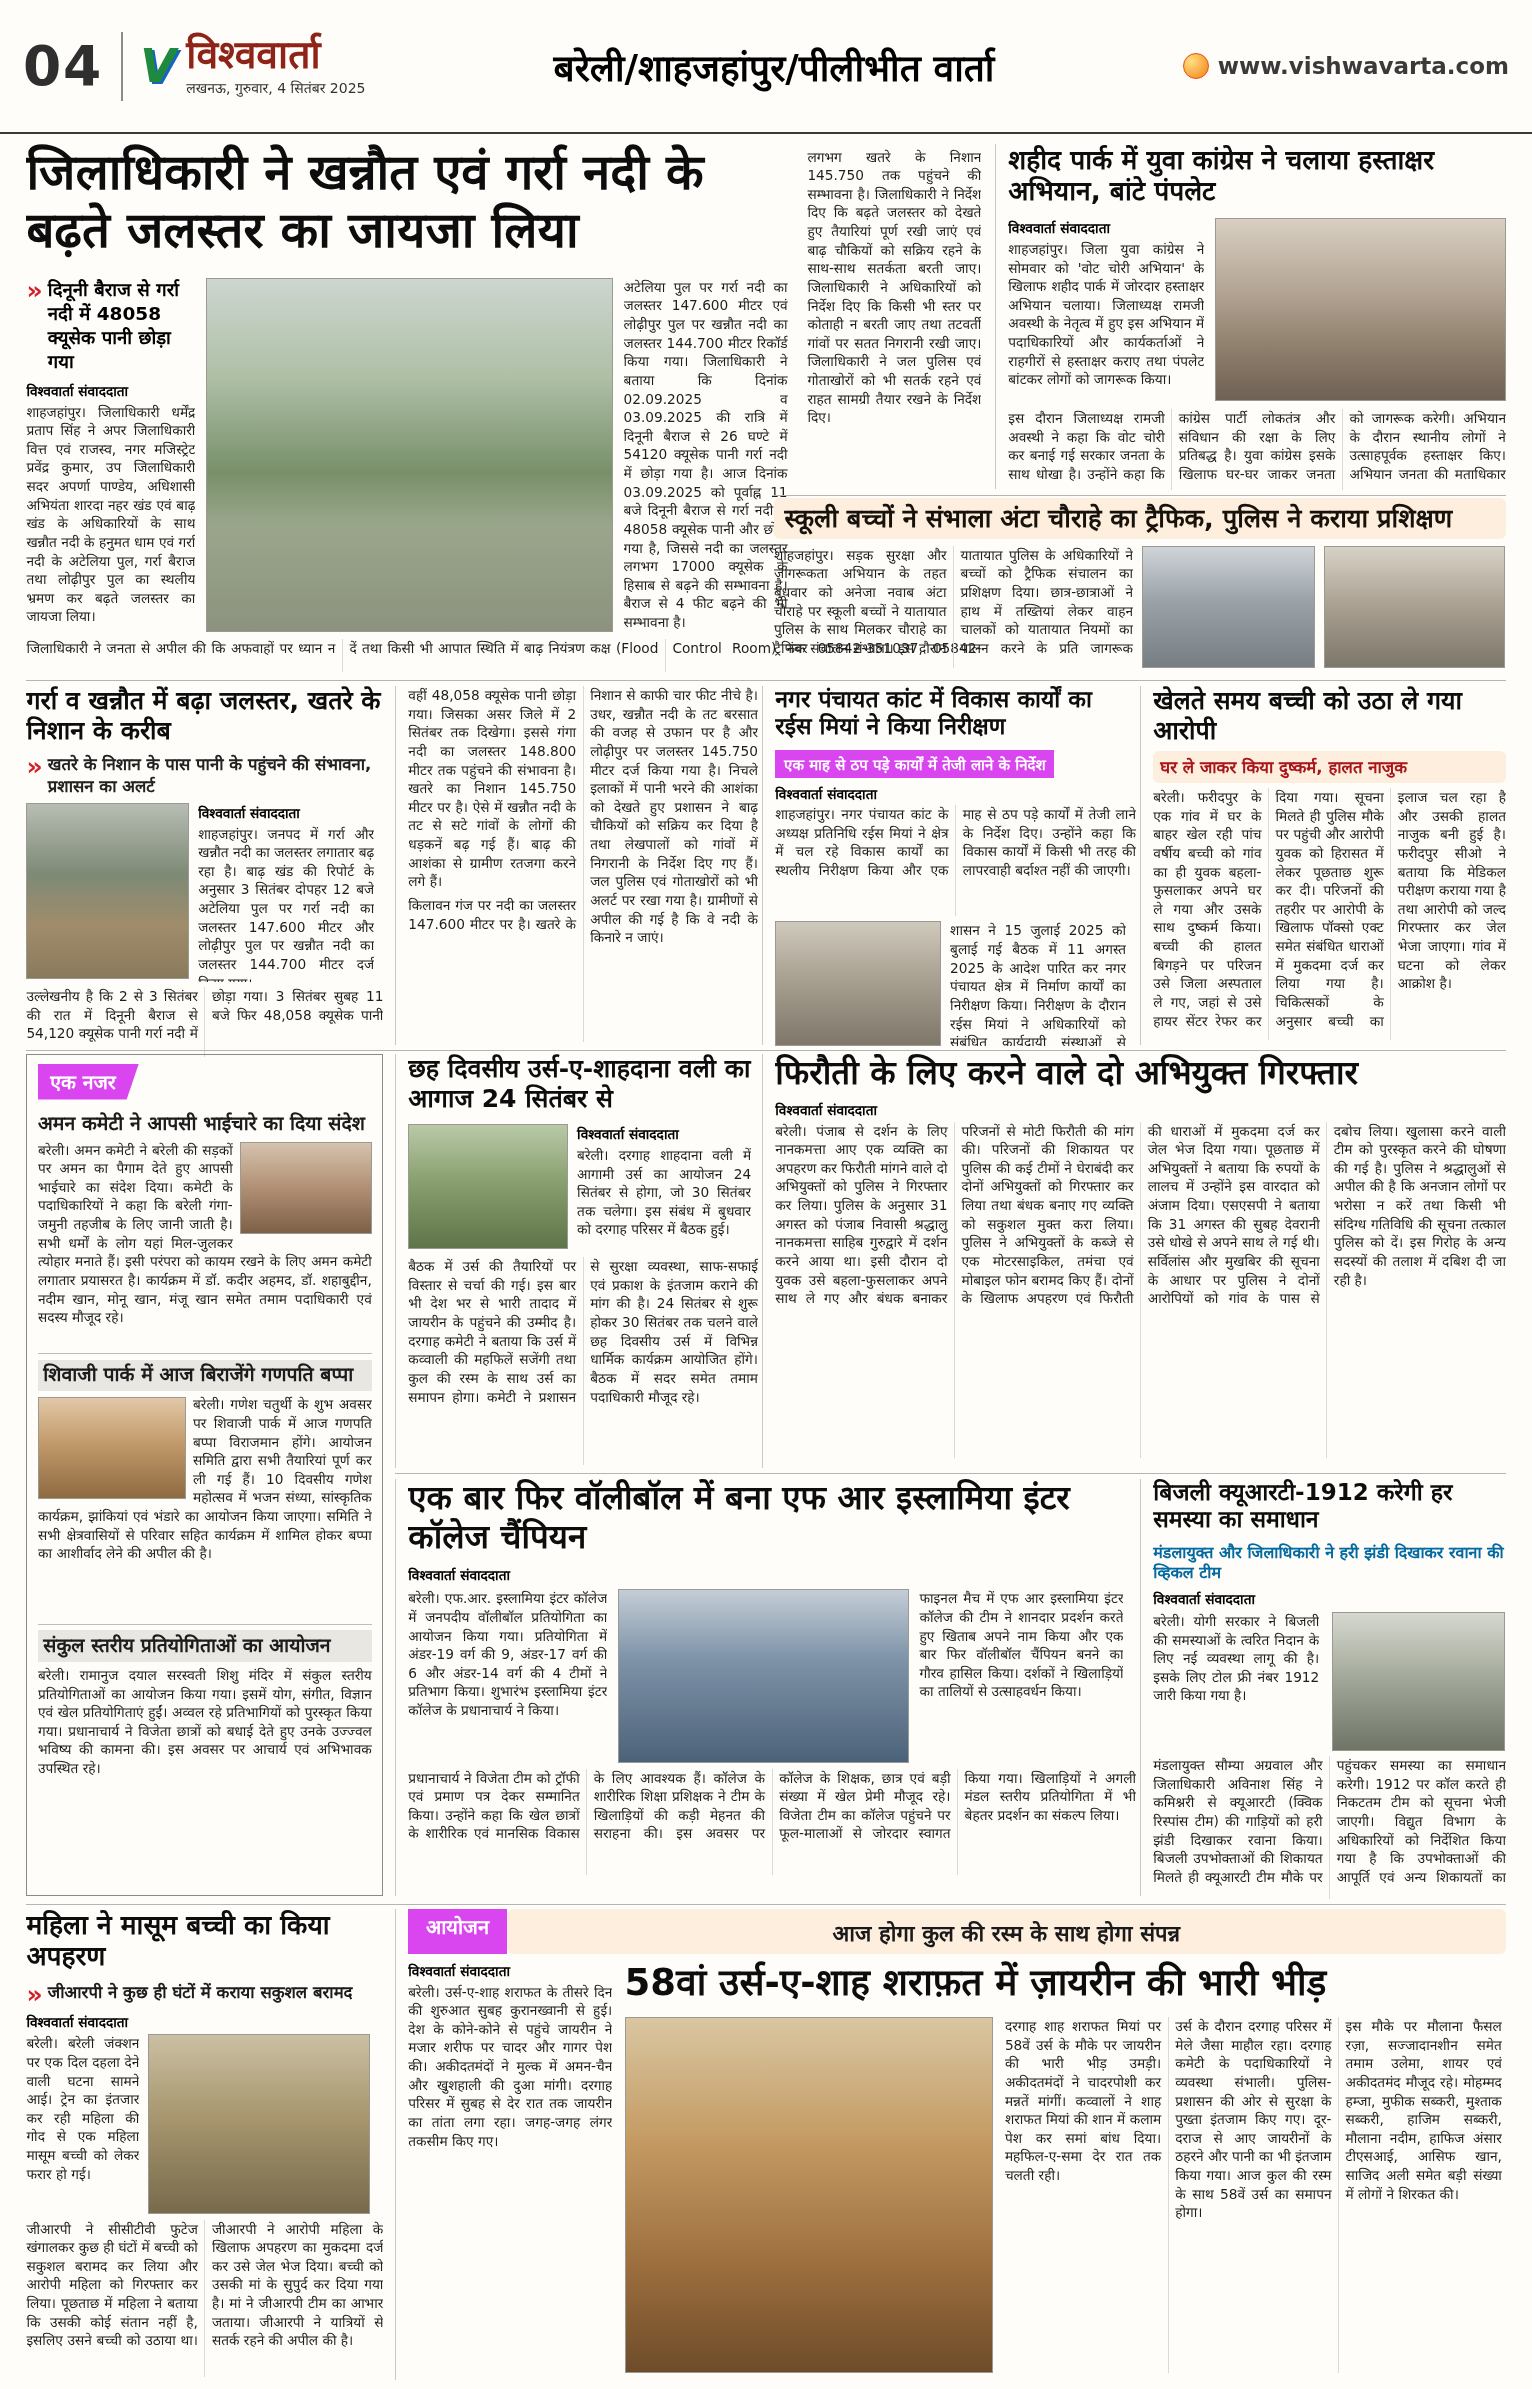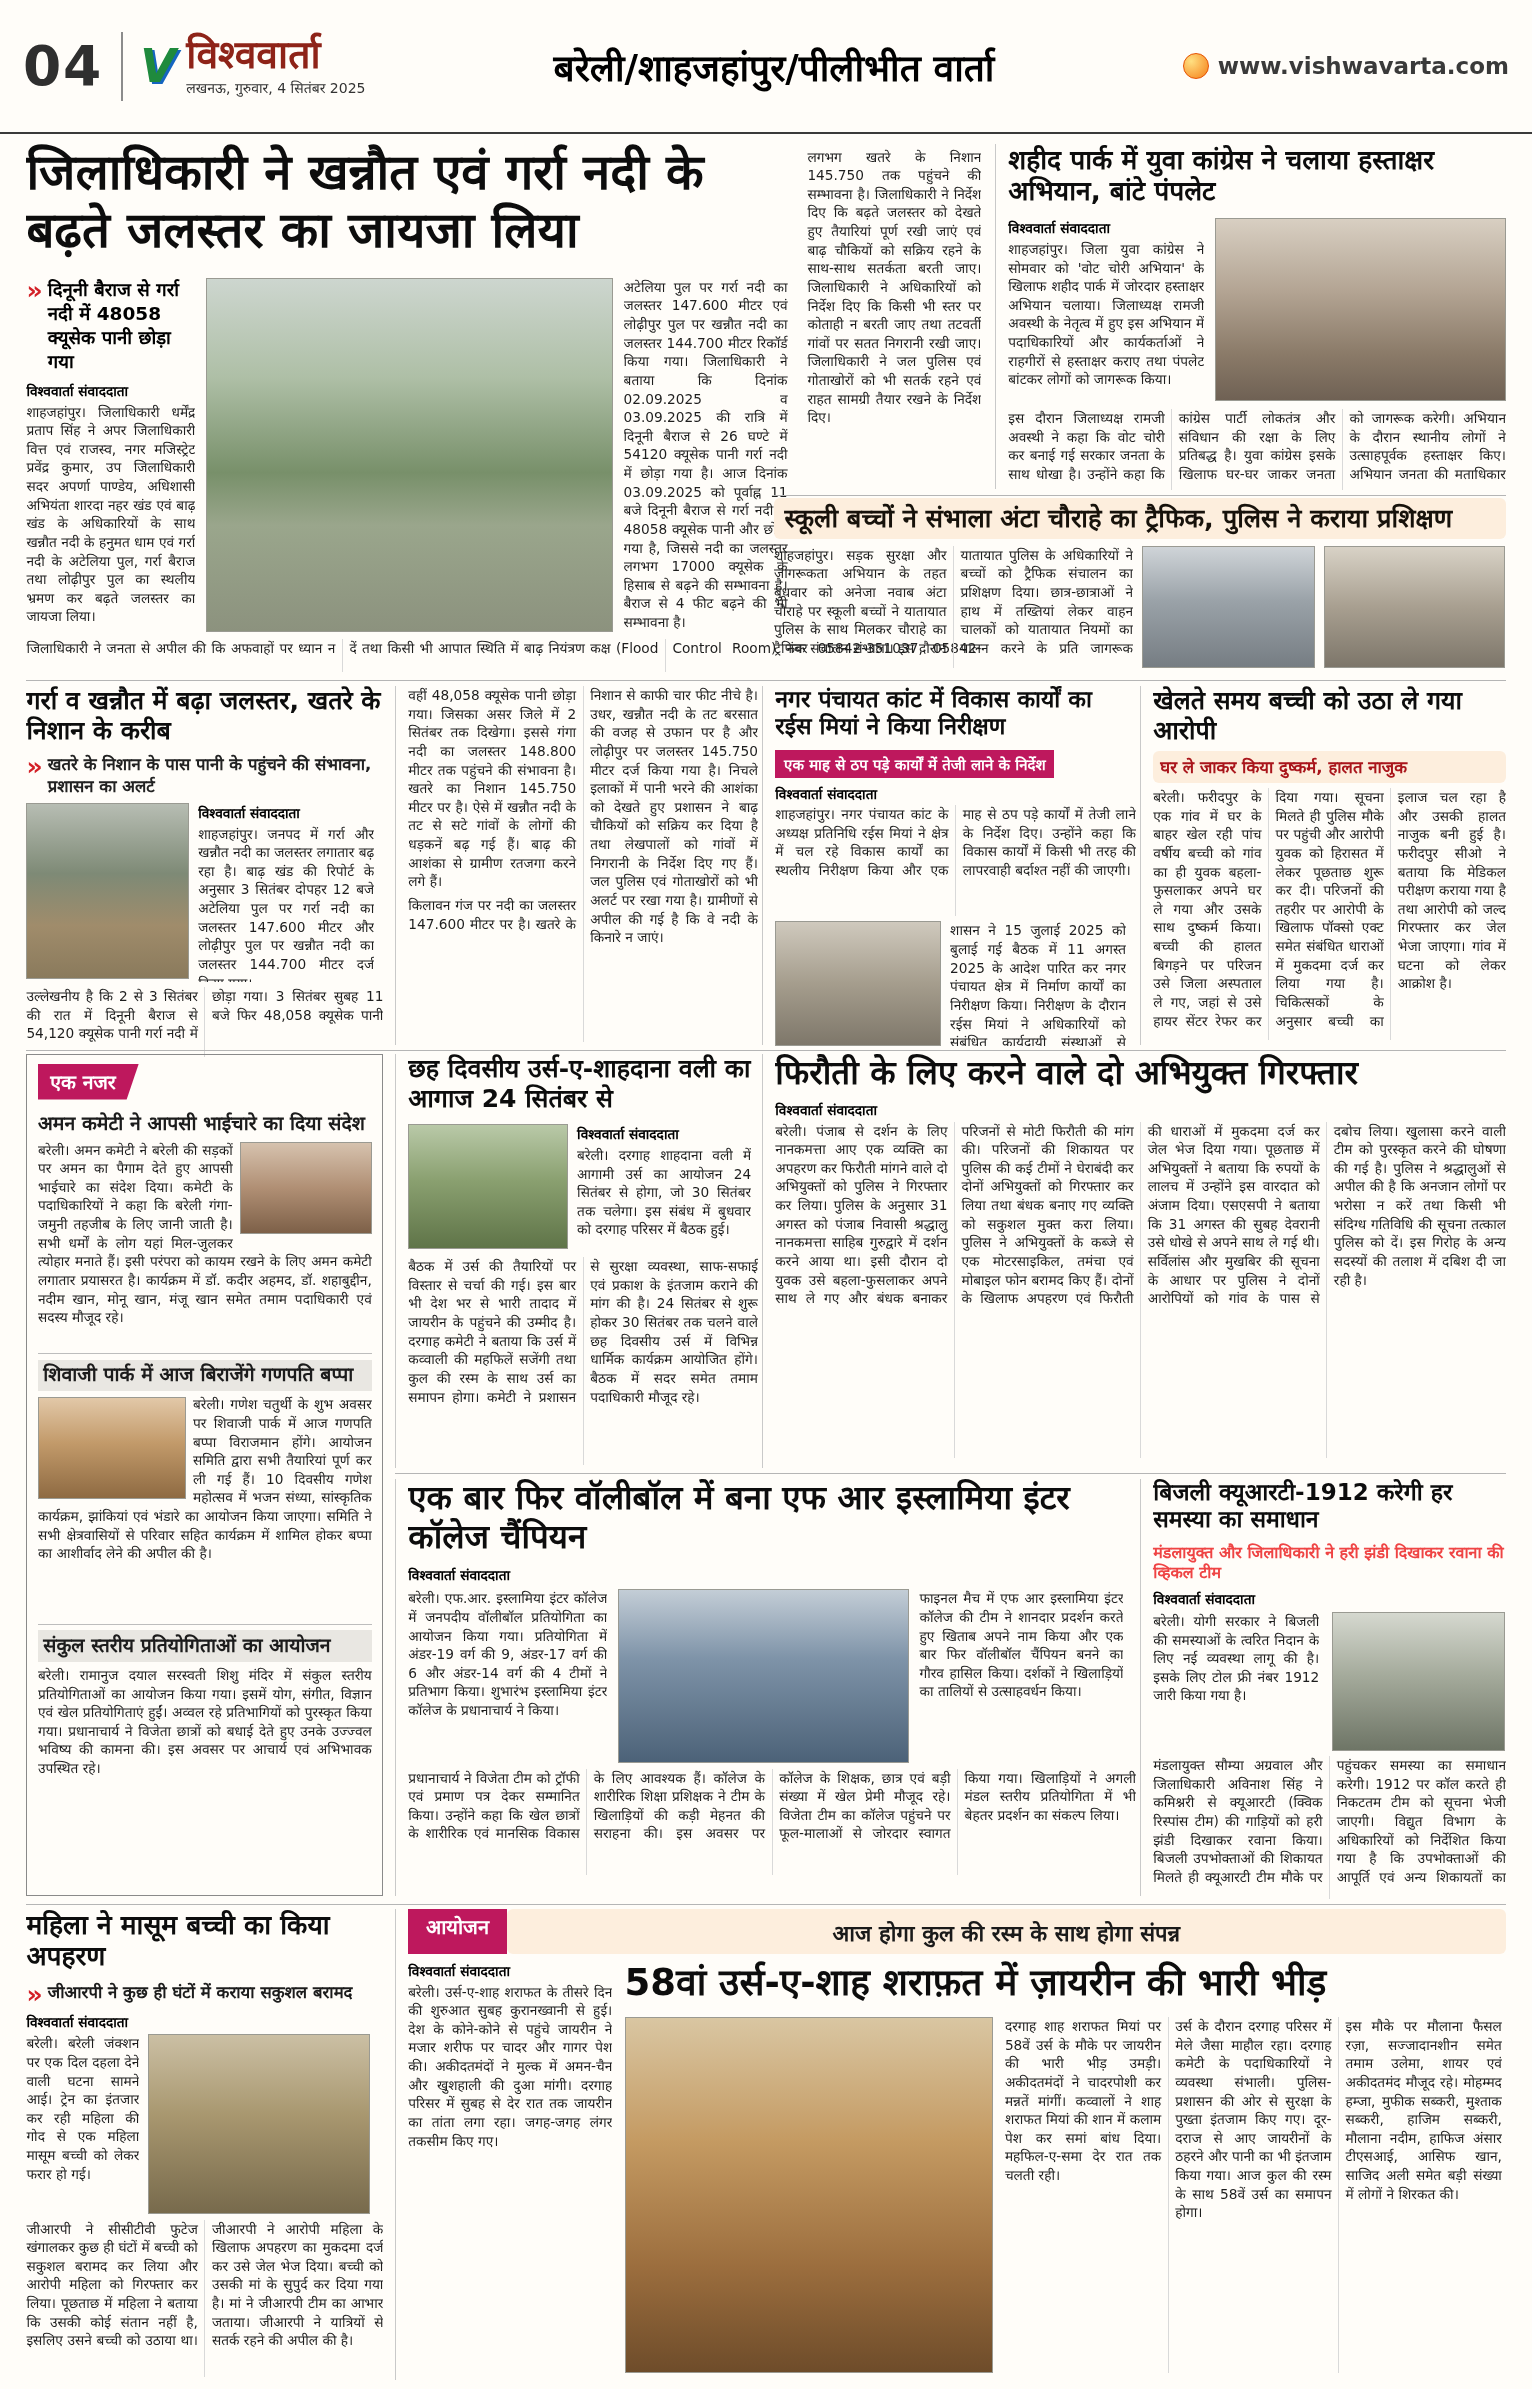--- a/index.html
+++ b/index.html
@@ -13,21 +13,21 @@
   .abs { position:absolute; }
   .headline { font-weight:700; color:#0d0d0d; line-height:1.18; }
   .body-text { font-size:13.7px; line-height:1.36; text-align:justify; color:#1e1e1e; overflow:hidden; }
   .body-text p { margin-bottom:5.3px; }
   .byline { font-weight:700; font-size:13.7px; color:#000; margin-bottom:2.6px; }
   .cols2 { column-count:2; column-gap:14px; column-rule:0.9px solid #d9d9d9; }
   .cols3 { column-count:3; column-gap:14px; column-rule:0.9px solid #d9d9d9; }
   .cols4 { column-count:4; column-gap:14px; column-rule:0.9px solid #d9d9d9; }
   .photo { position:relative; background:#a8a8a0; overflow:hidden; border:0.9px solid #9a9a92; flex:none; }
   .qmark { color:#d32027; font-weight:700; font-size:25px; line-height:1; margin-right:5.3px; }
-  .red-label { display:inline-block; background:#be185d; color:#fff; font-weight:700; }
+  .red-label { display:inline-block; background:#d946ef; color:#fff; font-weight:700; }
   .cream-bar { background:#fdeedd;border-radius:6px; }
   .rule-h { position:absolute; height:0.9px; background:#b5b5b5; }
   .divider-left { border-left:0.9px solid #c9c9c9; padding-left:12.3px; }
 
   
   #header { left:0; top:0; width:1532px; height:134px; display:flex; align-items:center;
     padding:17px 23px; border-bottom:2.6px solid #3a3a3a; background:#fffdf9; }
   .page-num { font-size:55px; font-weight:700; color:#2f2f2f; letter-spacing:1.8px; }
   .hdr-sep { display:inline-block; width:1.8px; height:69px; background:#8c8c8c; margin:0 17.6px; }
   .brand { display:flex; align-items:center; gap:10.6px; }
@@ -95,21 +95,21 @@
   #ransom .headline { font-size:33px; height:46px; overflow:hidden; }
 
   
   #volleyball { left:395px; top:1479px; width:741px; height:417px; }
   #volleyball .headline { font-size:33px; height:86px; overflow:hidden; }
   #volleyball .vb-row { display:flex; gap:10.6px; margin:5.3px 0; }
 
   
   #qrt { left:1140px; top:1479px; width:366px; height:417px; }
   #qrt .headline { font-size:23px; height:60px; overflow:hidden; }
-  #qrt .qrt-subhead { font-size:16px; font-weight:700; color:#ef4444; line-height:1.3; margin:3.5px 0 5.3px 0; }
+  #qrt .qrt-subhead { font-size:16px; font-weight:700; color:#0369a1; line-height:1.3; margin:3.5px 0 5.3px 0; }
   #qrt .qrt-row { display:flex; gap:13px; margin-top:3.5px; }
 
   
   #kidnap { left:26.4px; top:1909px; width:357px; height:471px; }
   #kidnap .headline { font-size:26.4px; height:69px; overflow:hidden; }
   #kidnap .kd-subhead { display:flex; margin:3.5px 0 5.3px 0; }
   #kidnap .kd-subhead .txt { font-size:16.7px; font-weight:700; line-height:1.3; }
   #kidnap .kd-row { display:flex; gap:8.8px; margin:3.5px 0; }
 
   

